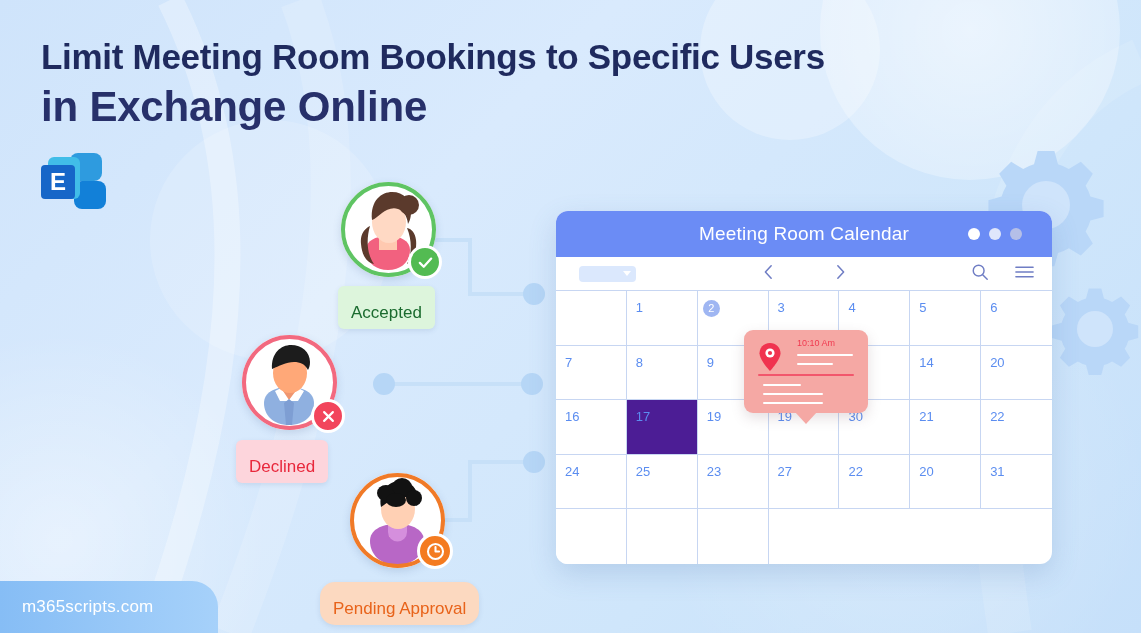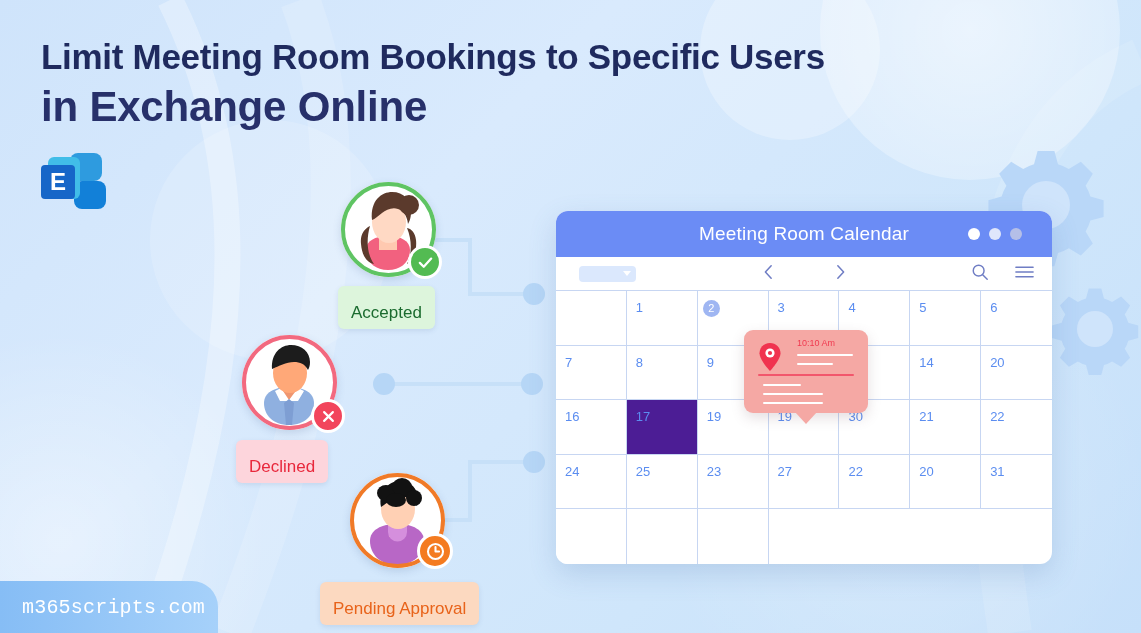--- a/index.html
+++ b/index.html
@@ -126,21 +126,21 @@
   .tip-time { position: absolute; left: 53px; top: 8px; font-size: 9px; color: #f03a50; }
   .tip-line { position: absolute; background: #fff; height: 2px; border-radius: 1px; }
   .tip-rule { position: absolute; left: 14px; top: 44px; width: 96px; height: 2px; background: #f2566c; border-radius: 1px; }
 
   .footer-bar {
     position: absolute; left: 0; bottom: 0; width: 218px; height: 52px;
     background: linear-gradient(90deg, #86bdf5 0%, #a6d1fa 100%);
     border-top-right-radius: 26px;
     display: flex; align-items: center; padding-left: 22px;
   }
-  .footer-text { color: #fff; font-size: 20px; letter-spacing: .2px; font-family: Liberation Mono, monospace; }
+  .footer-text { color: #fff; font-size: 17px; letter-spacing: .2px; }
 </style>
 </head>
 <body>
 
 <div class="stage">
 
   <div class="bg-blob blob1"></div>
   <div class="bg-blob blob2"></div>
   <div class="bg-blob blob3"></div>
   <div class="bg-blob blob4"></div>
@@ -249,21 +249,21 @@
         </svg>
       </div>
       <div class="ring" style="border:4px solid #f07a28;"></div>
       <div class="badge-icon" style="right:-8px; bottom:-1px; width:36px; height:36px; background:#f47b20;">
         <svg width="19" height="19" viewBox="0 0 24 24">
           <circle cx="12" cy="12" r="9.5" stroke="#fff" stroke-width="2.6" fill="none"></circle>
           <path d="M12 6.5 V12 H16.5" stroke="#fff" stroke-width="2.6" fill="none" stroke-linecap="round" stroke-linejoin="round"></path>
         </svg>
       </div>
     </div>
-    <div class="status-pill" style="left:-30px; top:109px; background:#fcd9c0; color:#e8631a;">Pending Approval</div>
+    <div class="status-pill" style="left:-30px; top:109px; background:#fcd9c0; color:#e8631a;border-radius:15px;">Pending Approval</div>
   </div>
 
   <div class="calendar">
     <div class="cal-header">
       <div class="cal-title">Meeting Room Calendar</div>
       <div class="cal-dots">
         <div class="cal-dot" style="background:#ffffff;"></div>
         <div class="cal-dot" style="background:#dfe6fb;"></div>
         <div class="cal-dot" style="background:#b5bfe8;"></div>
       </div>

